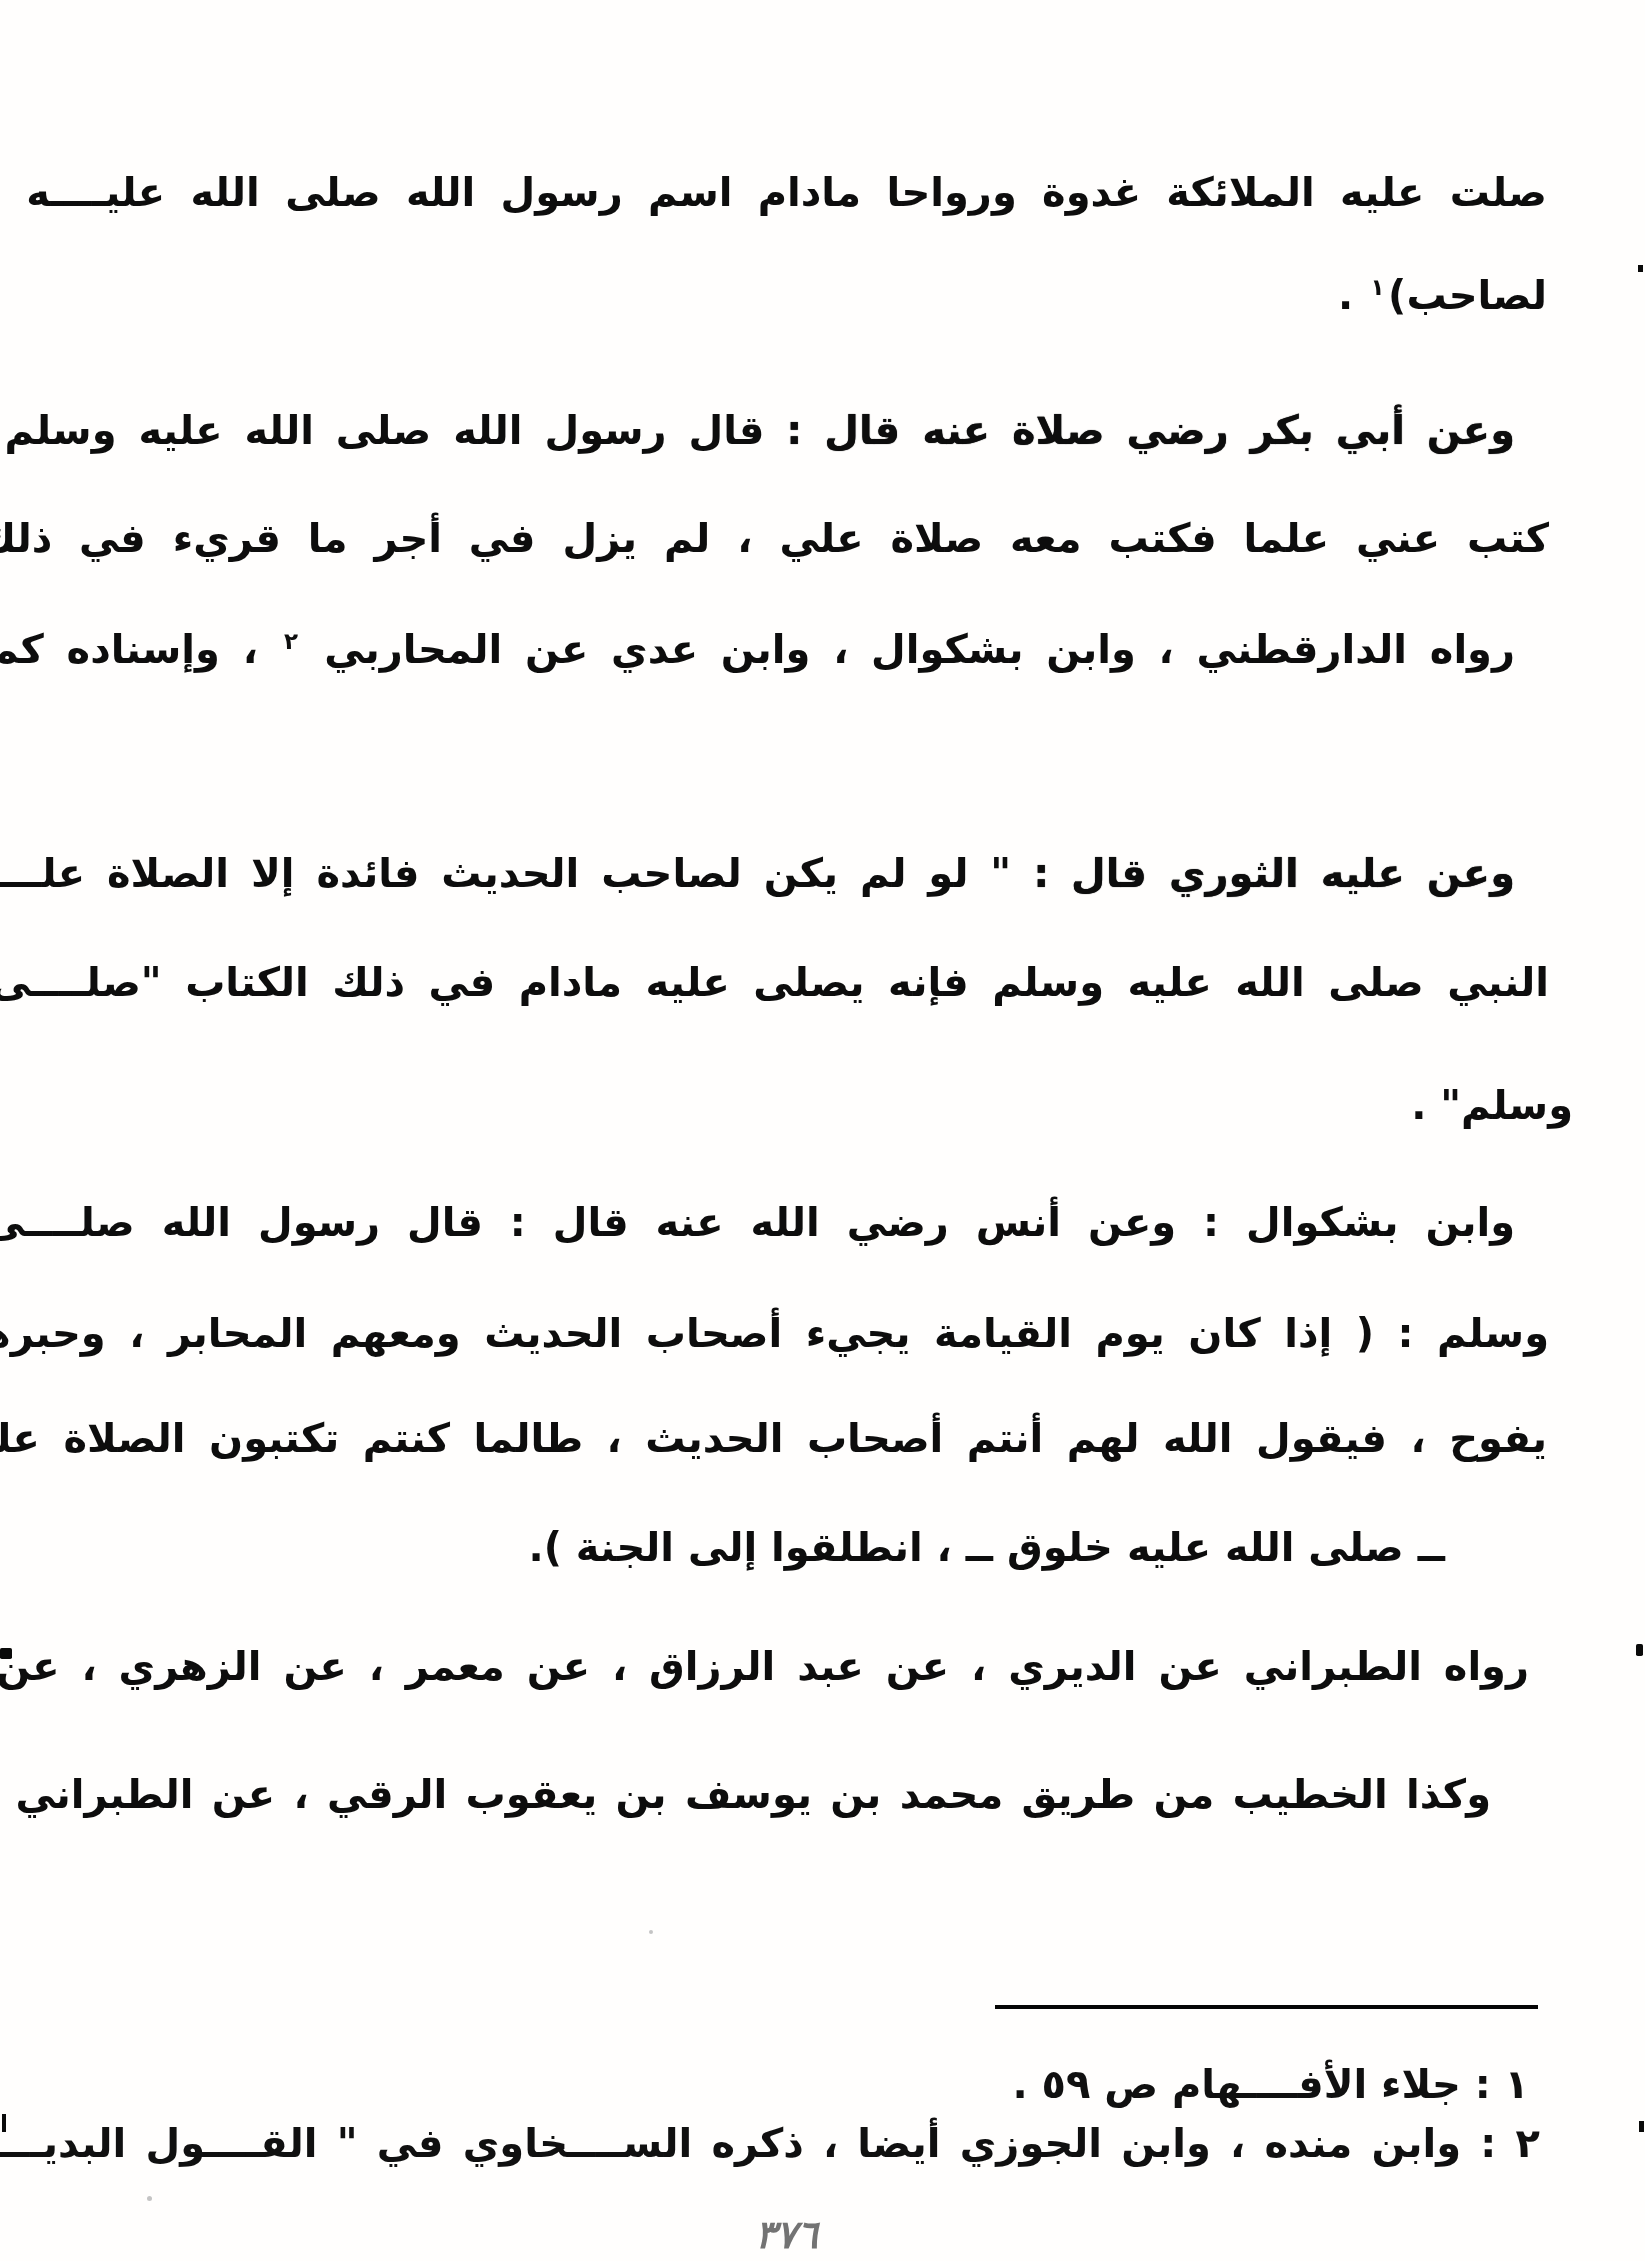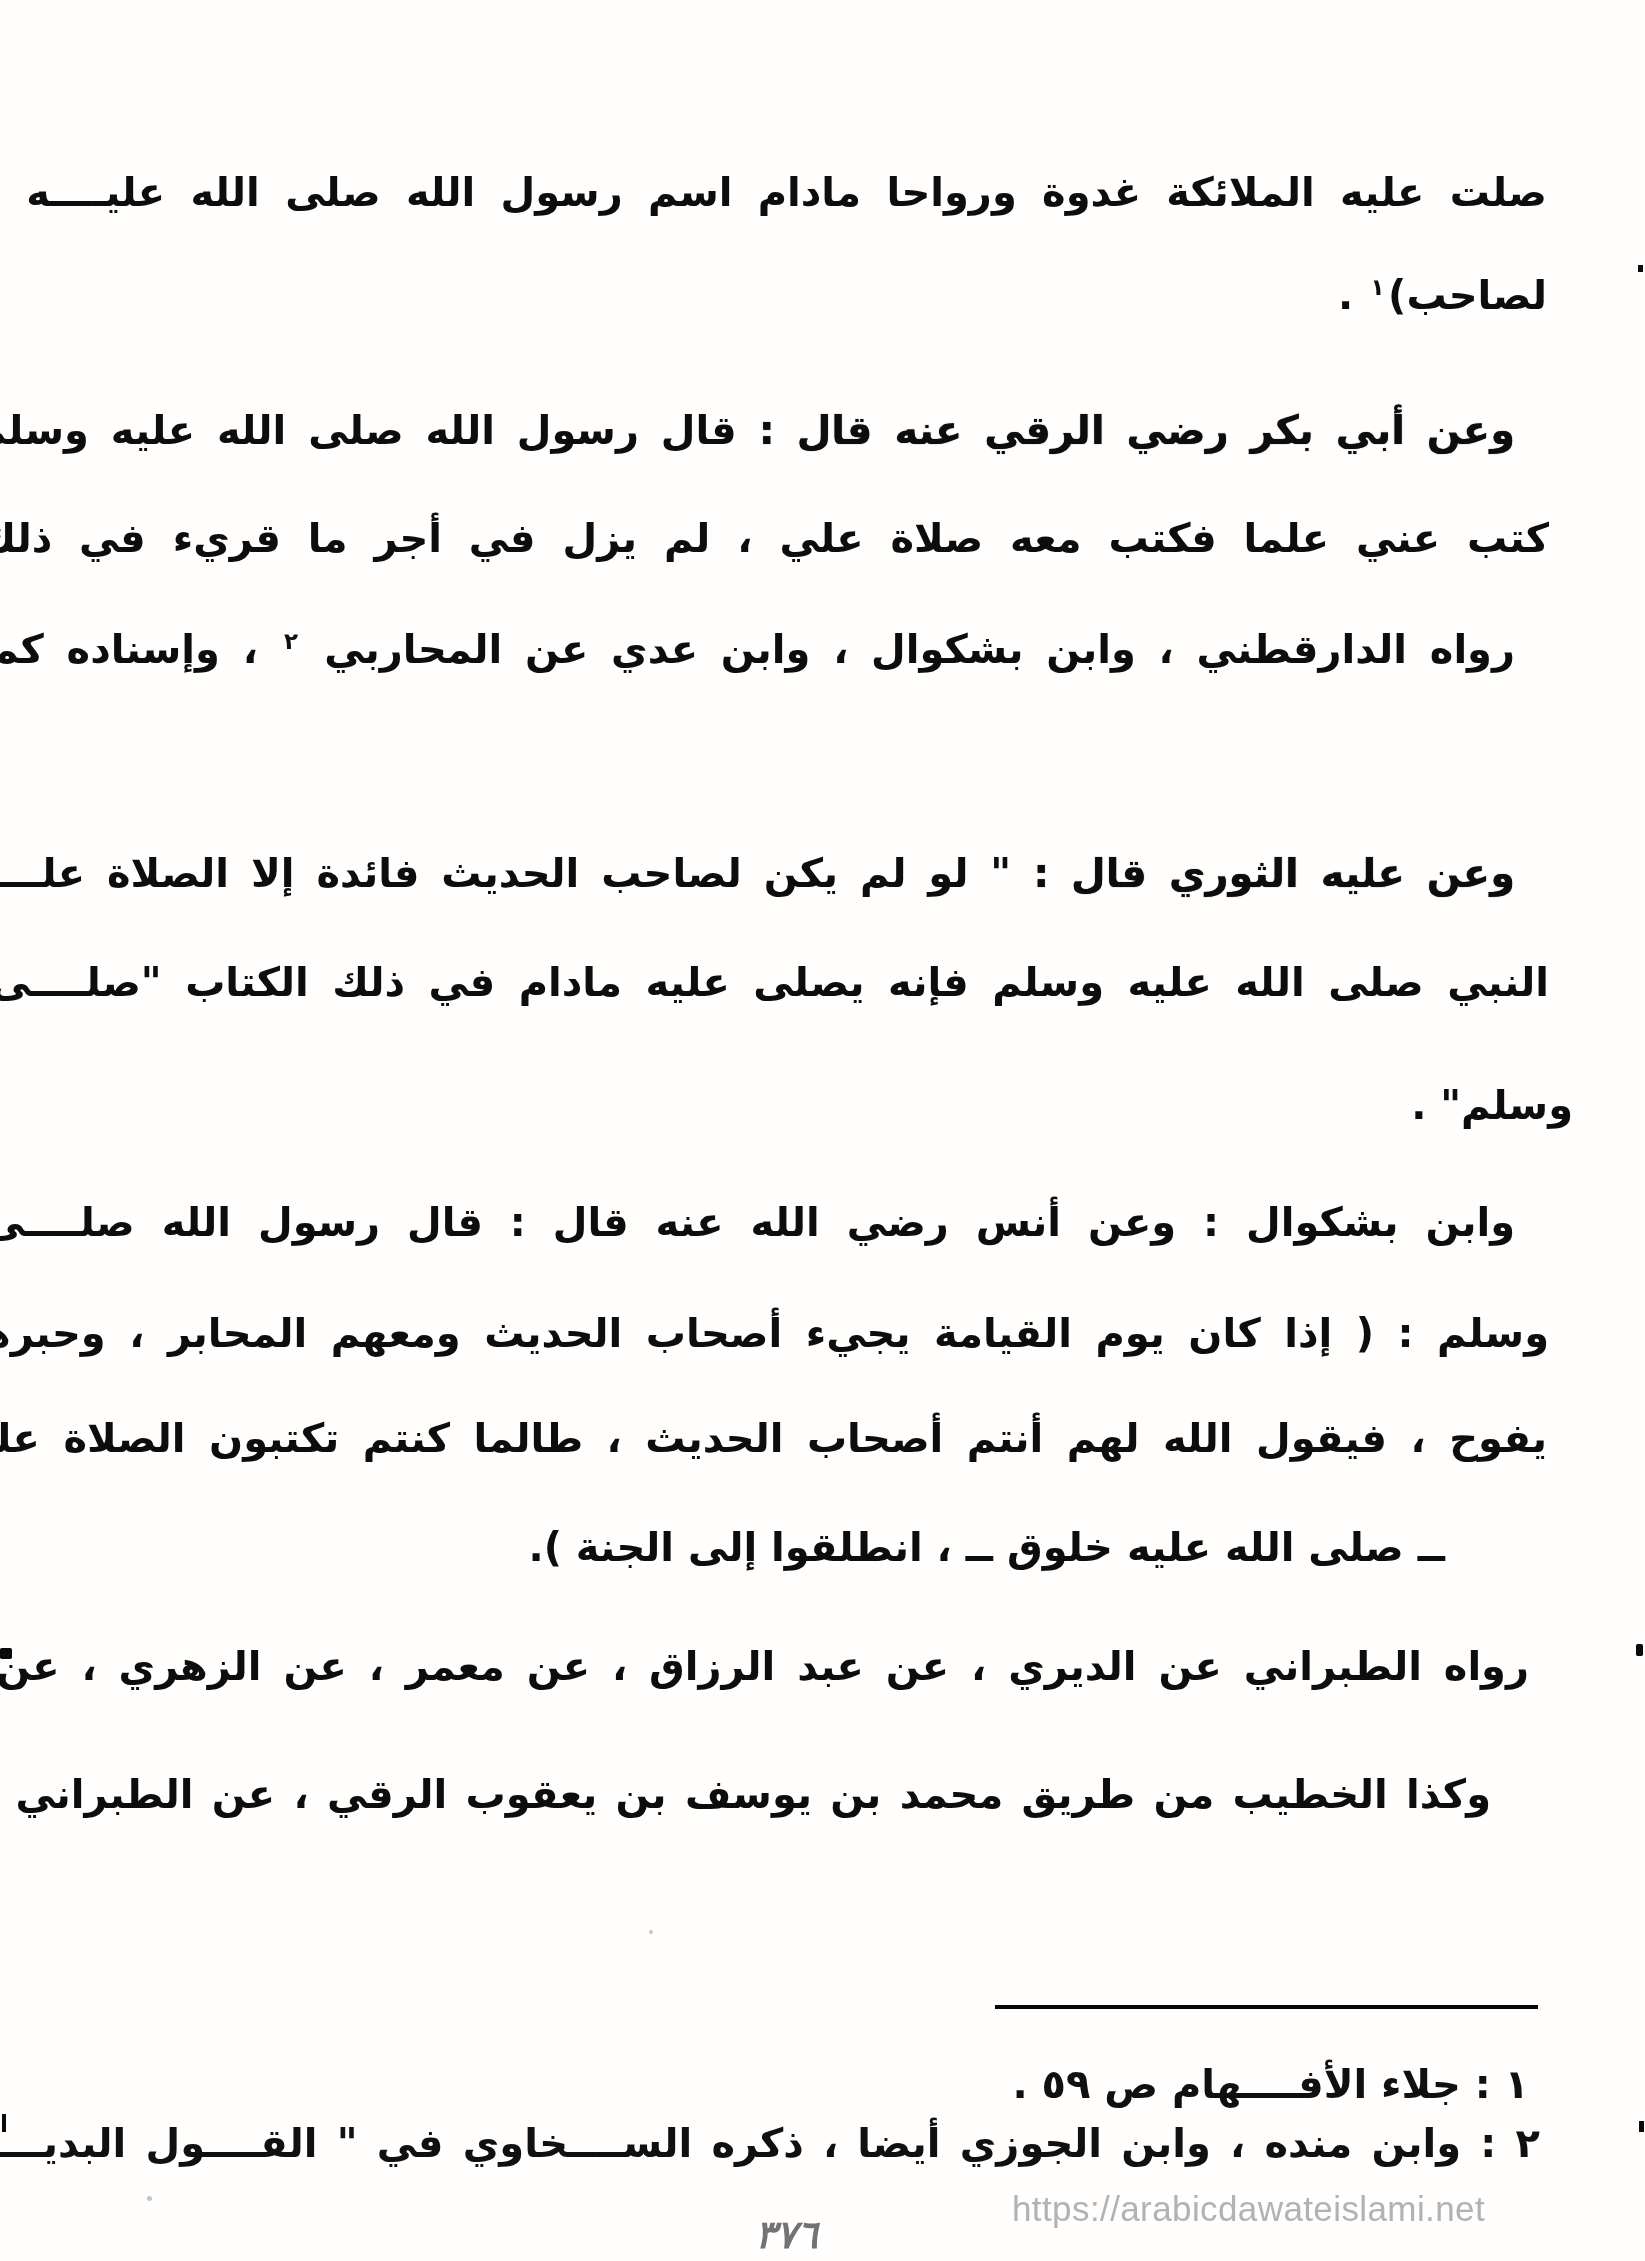--- a/index.html
+++ b/index.html
@@ -68,21 +68,21 @@
 
 <div class="page">
 
   <div class="line" style="top:167px; right:98px; word-spacing:11.4px;">صلت عليه الملائكة غدوة ورواحا مادام اسم رسول الله صلى الله عليــــه وســــلم في</div>
 
   <div class="line" style="top:270px; right:98px;">
     <span>لصاحب)</span><sup class="fn-ref">١</sup><span> .</span>
   </div>
 
   <div class="line" style="top:405px; right:130px; word-spacing:8px;">
-    <b class="lead">وعن أبي بكر رضي الرقي عنه قال :</b><span> قال رسول الله صلى الله عليه وسلم : (مــــن</span>
+    <b class="lead">وعن أبي بكر رضي صلاة عنه قال :</b><span> قال رسول الله صلى الله عليه وسلم : (مــــن</span>
   </div>
 
   <div class="line" style="top:513px; right:96px; word-spacing:13px;">كتب عني علما فكتب معه صلاة علي ، لم يزل في أجر ما قريء في ذلك الكتاب ) .</div>
 
   <div class="line" style="top:624px; right:130px; word-spacing:8.8px;">
     <span>رواه الدارقطني ، وابن بشكوال ، وابن عدي عن المحاربي </span><sup class="fn-ref">٢</sup><span> ، وإسناده كما قــــال</span>
   </div>
 
 
   <div class="line" style="top:848px; right:130px; word-spacing:8px;">
@@ -104,21 +104,20 @@
   <div class="line" style="top:1641px; right:116px; word-spacing:8px;">رواه الطبراني عن الديري ، عن عبد الرزاق ، عن معمر ، عن الزهري ، عن أنس.</div>
 
   <div class="line" style="top:1769px; right:154px; word-spacing:4.4px;">وكذا الخطيب من طريق محمد بن يوسف بن يعقوب الرقي ، عن الطبراني .</div>
 
   <div class="fnsep" style="top:2005px; right:107px; width:543px;"></div>
 
   <div class="footnote" style="top:2058px; right:116px;">١ : جلاء الأفــــهام ص ٥٩ .</div>
 
   <div class="footnote" style="top:2117px; right:105px; word-spacing:5.3px;">٢ : وابن منده ، وابن الجوزي أيضا ، ذكره الســــخاوي في " القــــول البديــــع " ص ٢٣٨ .</div>
 
-  <div class="watermark" style="top:2189px; left:1012px;">https://arabicdawateislami.net</div>
 
   <div class="pagenum" style="top:2212px; left:755px;">٣٧٦</div>
 
   <div class="artifact" style="left:0; top:1648px; width:12.3px; height:10.5px; border-radius:1.8px;"></div>
   <div class="artifact" style="right:1.8px; top:1644px; width:7px; height:12.3px; border-radius:1.8px;"></div>
   <div class="artifact" style="right:1.8px; top:265px; width:5.3px; height:7px;"></div>
   <div class="artifact" style="left:1.8px; top:2114px; width:4.4px; height:17.5px;"></div>
   <div class="artifact" style="right:0.9px; top:2121px; width:5.3px; height:10.5px;"></div>
   <div class="artifact faint" style="left:649px; top:1930px; width:4.4px; height:4.4px;"></div>
   <div class="artifact faint" style="left:147px; top:2196px; width:5.3px; height:5.3px;"></div>

